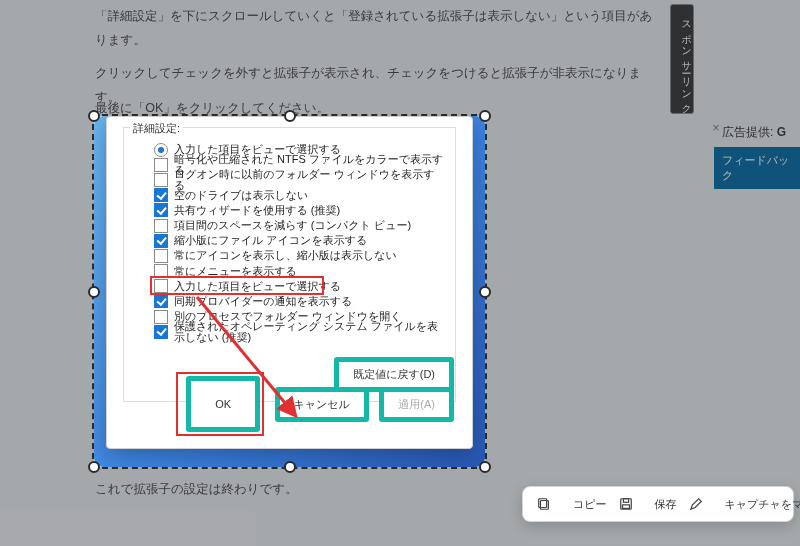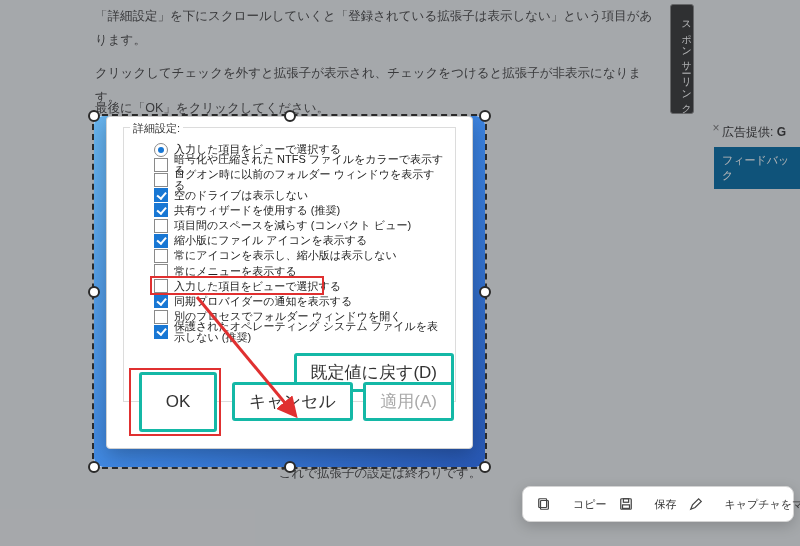--- a/index.html
+++ b/index.html
@@ -4,21 +4,21 @@
 <style>
   html,body{margin:0;padding:0;width:800px;height:546px;overflow:hidden;
     font-family:"Hiragino Kaku Gothic ProN","Meiryo","MS PGothic",sans-serif;
     background:#e9ebed;}
   .dim{position:absolute;inset:0;background:rgba(40,44,48,.35);}
   .article{position:absolute;inset:0;}
   .article p{margin:0;padding:0;color:#424242;font-size:12.5px;line-height:1.9;}
   .p1{position:absolute;left:95px;top:5px;right:135px;}
   .p2{position:absolute;left:95px;top:62px;right:135px;}
   .p3{position:absolute;left:95px;top:97px;right:135px;}
-  .p4{position:absolute;left:95px;top:462px;right:135px;text-align:center;}
+  .p4{position:absolute;left:95px;top:478px;right:135px;}
   .sponsor{position:absolute;right:106px;top:4px;width:22px;height:102px;
     background:#333;border:1px solid #888;border-radius:3px;color:#fff;
     font-size:10px;writing-mode:vertical-rl;text-align:center;padding-top:6px;
     letter-spacing:2px;}
   .ad-panel{position:absolute;right:0;top:120px;width:86px;}
   .ad-title{font-size:12px;color:#333;padding:4px 4px 6px 8px;}
   .ad-title .g{font-weight:700;font-family:Arial;}
   .ad-btn{font-size:11px;padding:6px 8px;margin-bottom:4px;color:#fff;cursor:pointer;}
   .ad-blue{background:#2f6fd1;}
   .ad-blue2{background:#0369a1;}
@@ -52,22 +52,22 @@
   .opt{display:flex;align-items:center;height:15.2px;margin-bottom:0px;}
   .cb,.rb{width:12px;height:12px;border:1px solid #8a8a8a;margin-right:6px;
     flex:none;display:flex;align-items:center;justify-content:center;}
   .rb{border-radius:50%;}
   .rb .dot{width:6px;height:6px;border-radius:50%;background:#1877d4;}
   .cb.on{background:#1877d4;border-color:#1877d4;}
   .cb.on::after{content:"";width:4px;height:7px;border:solid #fff;
     border-width:0 2px 2px 0;transform:rotate(40deg) translateY(-1px);}
   .red-hl{position:absolute;border:2px solid #e03030;}
   .defaults{position:absolute;right:18px;bottom:56px;}
-  .winbtn{display:inline-block;font-size:17px;color:#333;background:#fff;
-    border:3px solid #14b8a6;border-radius:3px;padding:5px 14px;margin-left:6px;}
+  .winbtn{display:inline-block;font-size:11px;color:#333;background:#fff;
+    border:5px solid #14b8a6;border-radius:3px;padding:5px 14px;margin-left:6px;}
   .winbtn.disabled{color:#a9a9a9;}
   .btnrow{position:absolute;right:18px;bottom:12px;}
   .okwrap{display:inline-block;border:2px solid #e03030;padding:2px;}
   
   .arrow{position:absolute;pointer-events:none;}
   
   .toolbar{position:absolute;left:522px;right:6px;bottom:24px;height:34px;
     background:#fff;border:1px solid #d4d4d4;border-radius:8px;
     box-shadow:0 4px 14px rgba(0,0,0,.18);display:flex;align-items:center;
     padding:0 8px;font-size:11px;color:#333;}

